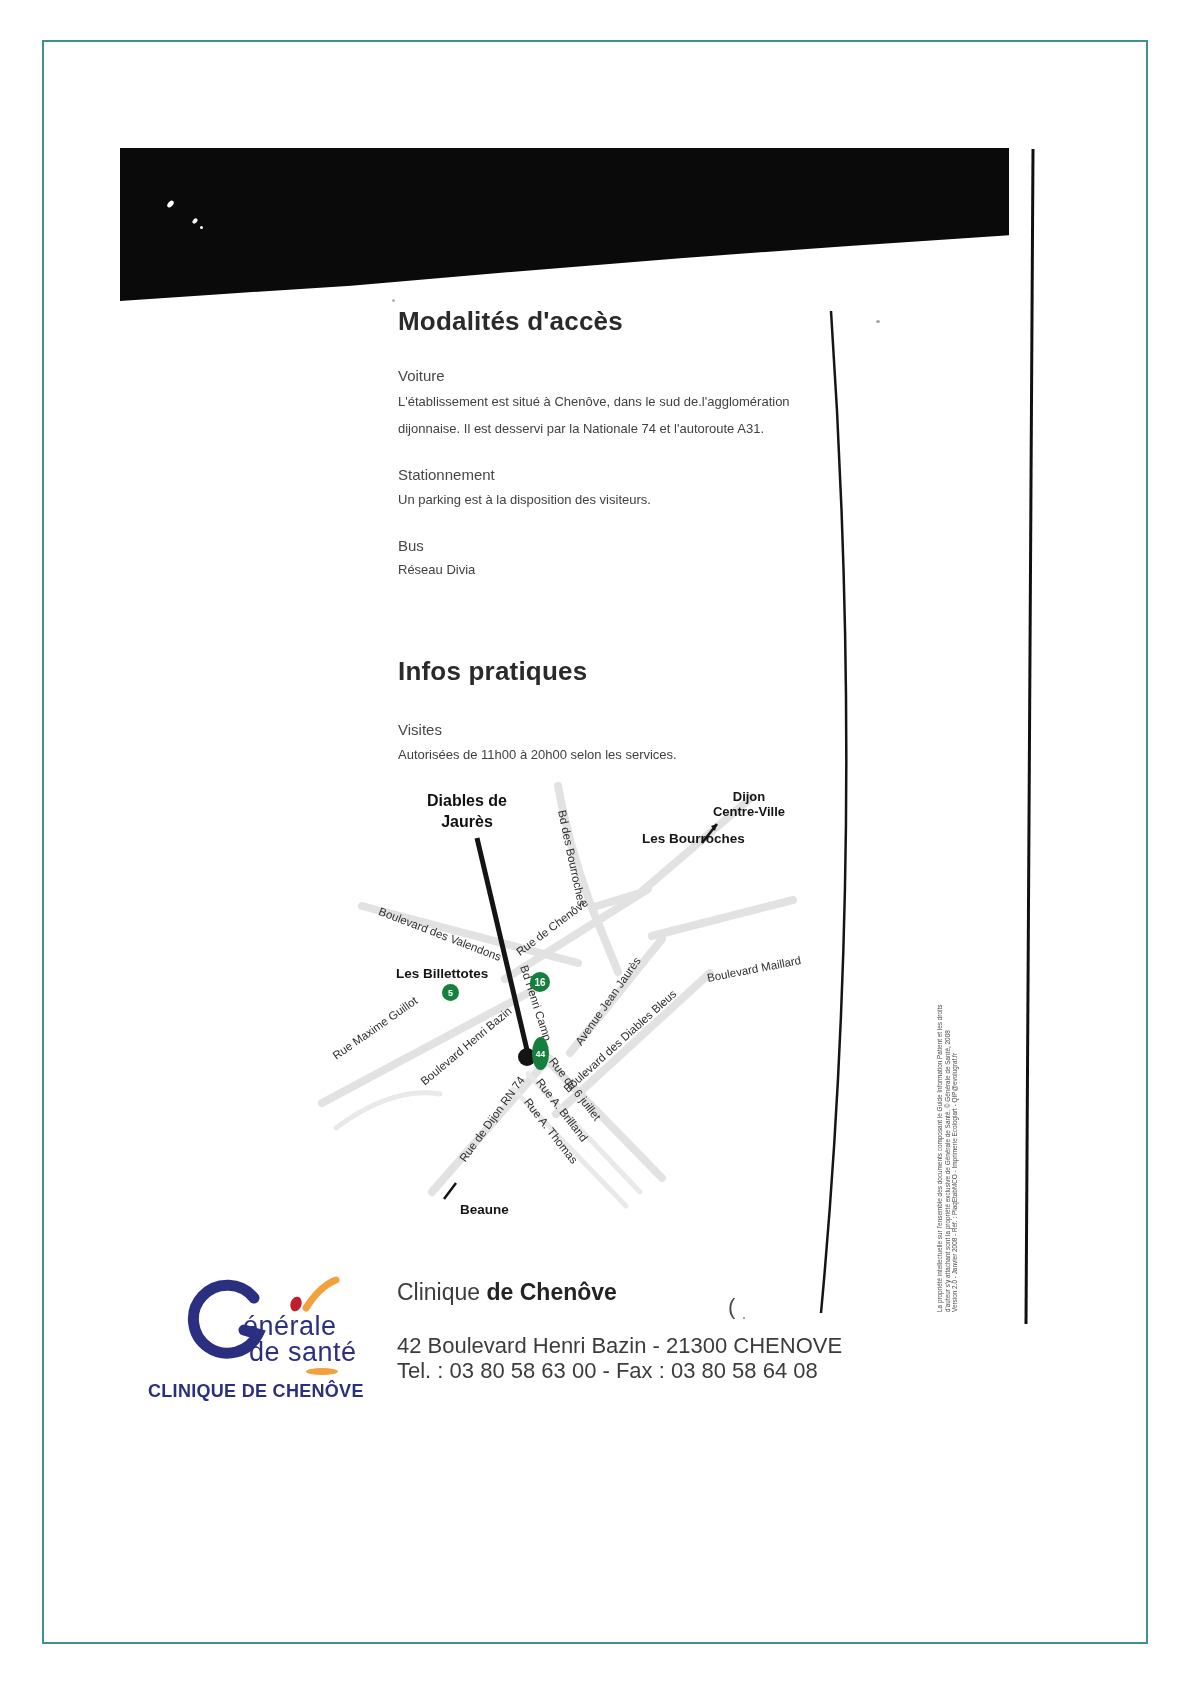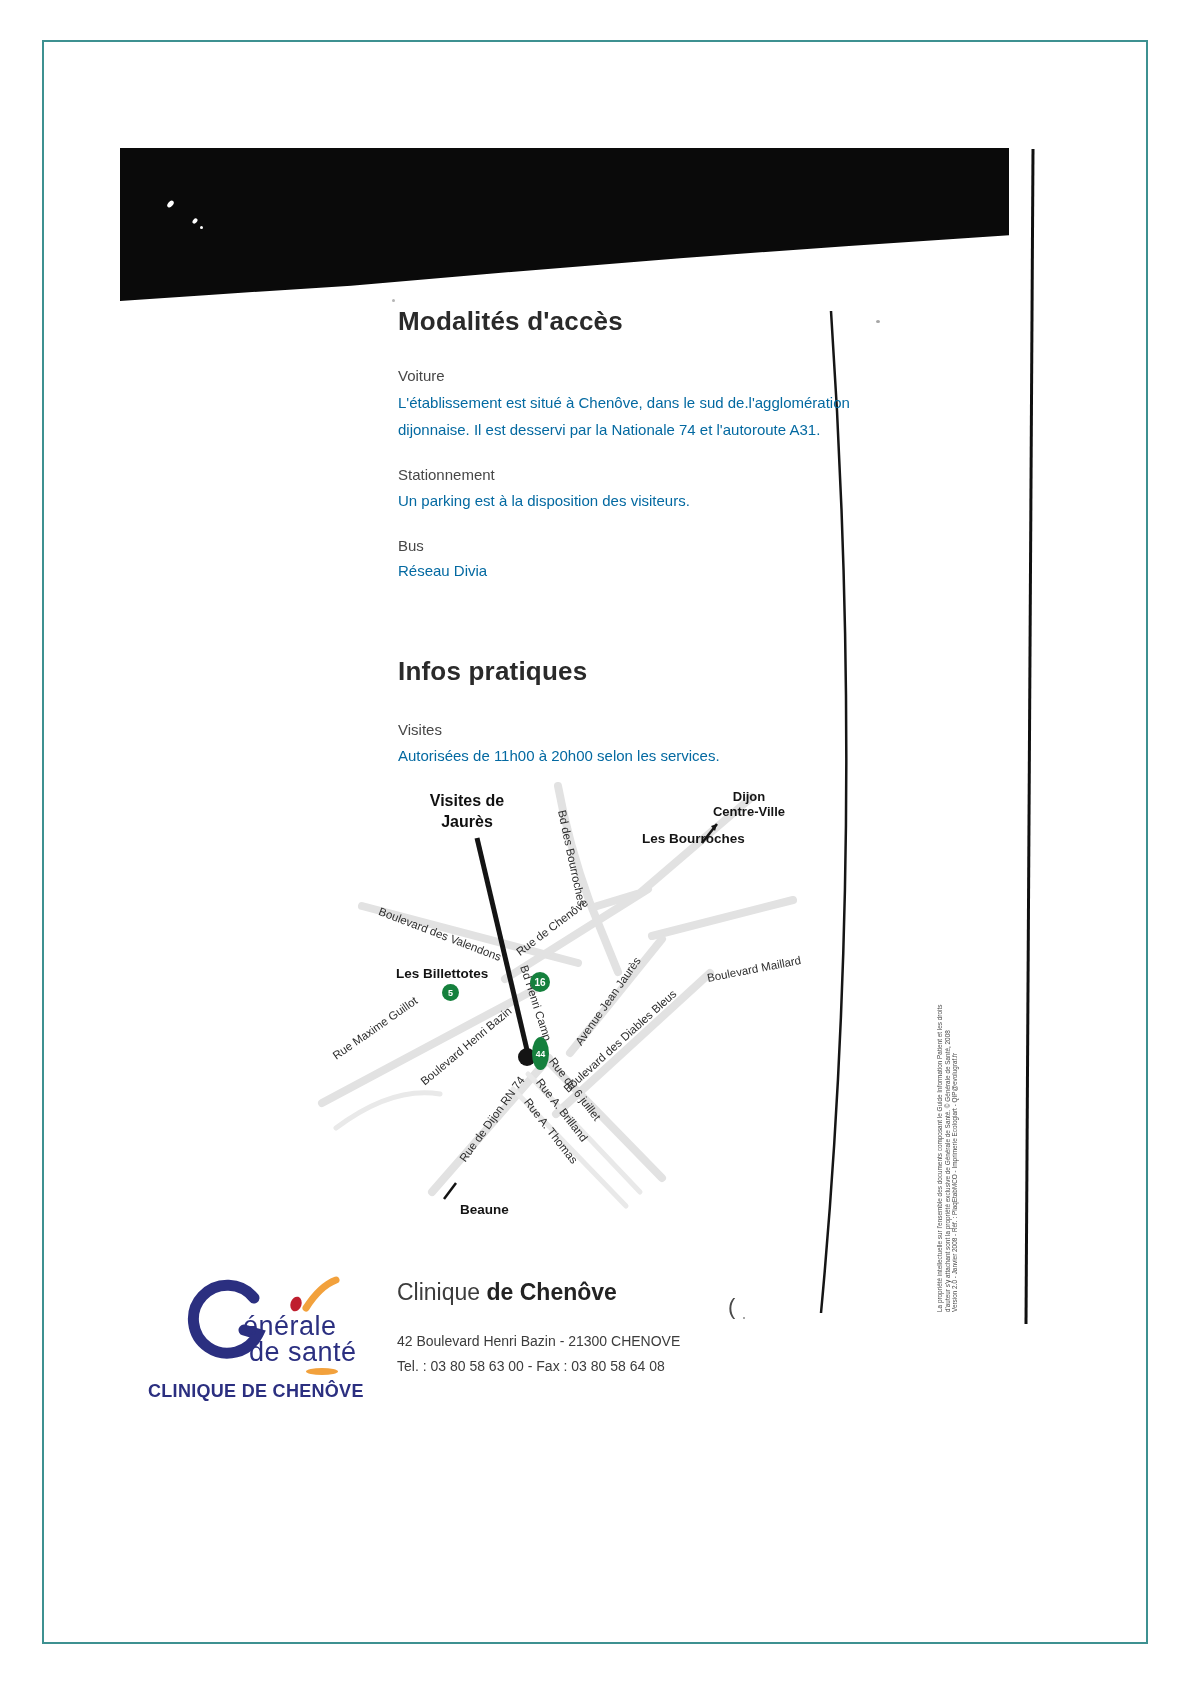--- a/index.html
+++ b/index.html
@@ -12,42 +12,42 @@
     border:2px solid #3d9191;
   }
   .scan-band{
     position:absolute;left:120px;top:148px;width:889px;height:153px;background:#0a0a0a;
     clip-path:polygon(0% 0%,100% 0%,100% 57%,82% 64%,63% 72%,44% 81%,26% 90%,10% 96%,0% 100%);
   }
   .speck{position:absolute;border-radius:50%;}
   .abs{position:absolute;white-space:nowrap;}
   h1.doc{font-size:26px;font-weight:bold;color:#2a2a2a;margin:0;letter-spacing:.2px;}
   .label15{font-size:15px;color:#474747;}
-  .body15{font-size:15px;color:#0369a1;}
+  .body15{font-size:13px;color:#404040;}
   .buslines div{height:24px;}
   
   .map-bold{font-size:13.5px;font-weight:bold;color:#141414;white-space:nowrap;margin-left:44px;}
   .clinic-lbl{font-size:16px;font-weight:bold;color:#101010;text-align:center;line-height:21px;}
   .dijon-lbl{font-size:13px;font-weight:bold;color:#141414;text-align:center;line-height:15px;}
   .street{
     position:absolute;font-size:11.5px;color:#2e2e2e;white-space:nowrap;
     transform-origin:center center;
   }
   .stop{
     position:absolute;background:#15803d;color:#ffffff;border-radius:50%;
     display:flex;align-items:center;justify-content:center;font-weight:bold;
   }
   svg.layer{position:absolute;left:0;top:0;}
   .z1{z-index:1;} .z2{z-index:2;} .z3{z-index:3;position:absolute;}
   
   .brand-txt{color:#2b2f80;font-size:27px;line-height:26px;letter-spacing:.5px;}
   .brand-sub{color:#2b2f80;font-weight:bold;font-size:18px;letter-spacing:.3px;}
   .contact-title{font-size:23px;color:#3c3c3c;}
   .contact-title b{color:#232323;}
-  .contact-line{font-size:14px;color:#3c3c3c;}
+  .contact-line{font-size:22px;color:#3c3c3c;}
   .side-note{
     position:absolute;left:936px;top:1312px;width:368px;
     transform:rotate(-90deg);transform-origin:0 0;
     font-size:6.4px;line-height:7.6px;color:#4a4a4a;white-space:nowrap;
   }
   .ellipse{position:absolute;background:#f2a13c;border-radius:50%;}
 </style>
 </head>
 <body>
 
@@ -103,21 +103,21 @@
   <div class="abs z3 body15" style="left:398px;top:492px;">Un parking est à la disposition des visiteurs.</div>
 
   <div class="abs z3 label15" style="left:398px;top:537px;">Bus</div>
   <div class="abs z3 body15" style="left:398px;top:562px;">Réseau Divia</div>
 
   <h1 class="doc abs z3" style="left:398px;top:656px;">Infos pratiques</h1>
   <div class="abs z3 label15" style="left:398px;top:721px;">Visites</div>
   <div class="abs z3 body15" style="left:398px;top:747px;">Autorisées de 11h00 à 20h00 selon les services.</div>
 
   <div class="abs z3 clinic-lbl" style="left:408px;top:790px;width:118px;">
-    <div>Visites de</div>
+    <div>Diables de</div>
     <div>Jaurès</div>
   </div>
   <div class="abs z3 dijon-lbl" style="left:708px;top:789px;width:82px;">
     <div>Dijon</div>
     <div>Centre-Ville</div>
   </div>
   <div class="abs z3 map-bold" style="left:598px;top:831px;">Les Bourroches</div>
   <div class="abs z3 map-bold" style="left:352px;top:966px;">Les Billettotes</div>
   <div class="abs z3 map-bold" style="left:416px;top:1202px;">Beaune</div>
 

